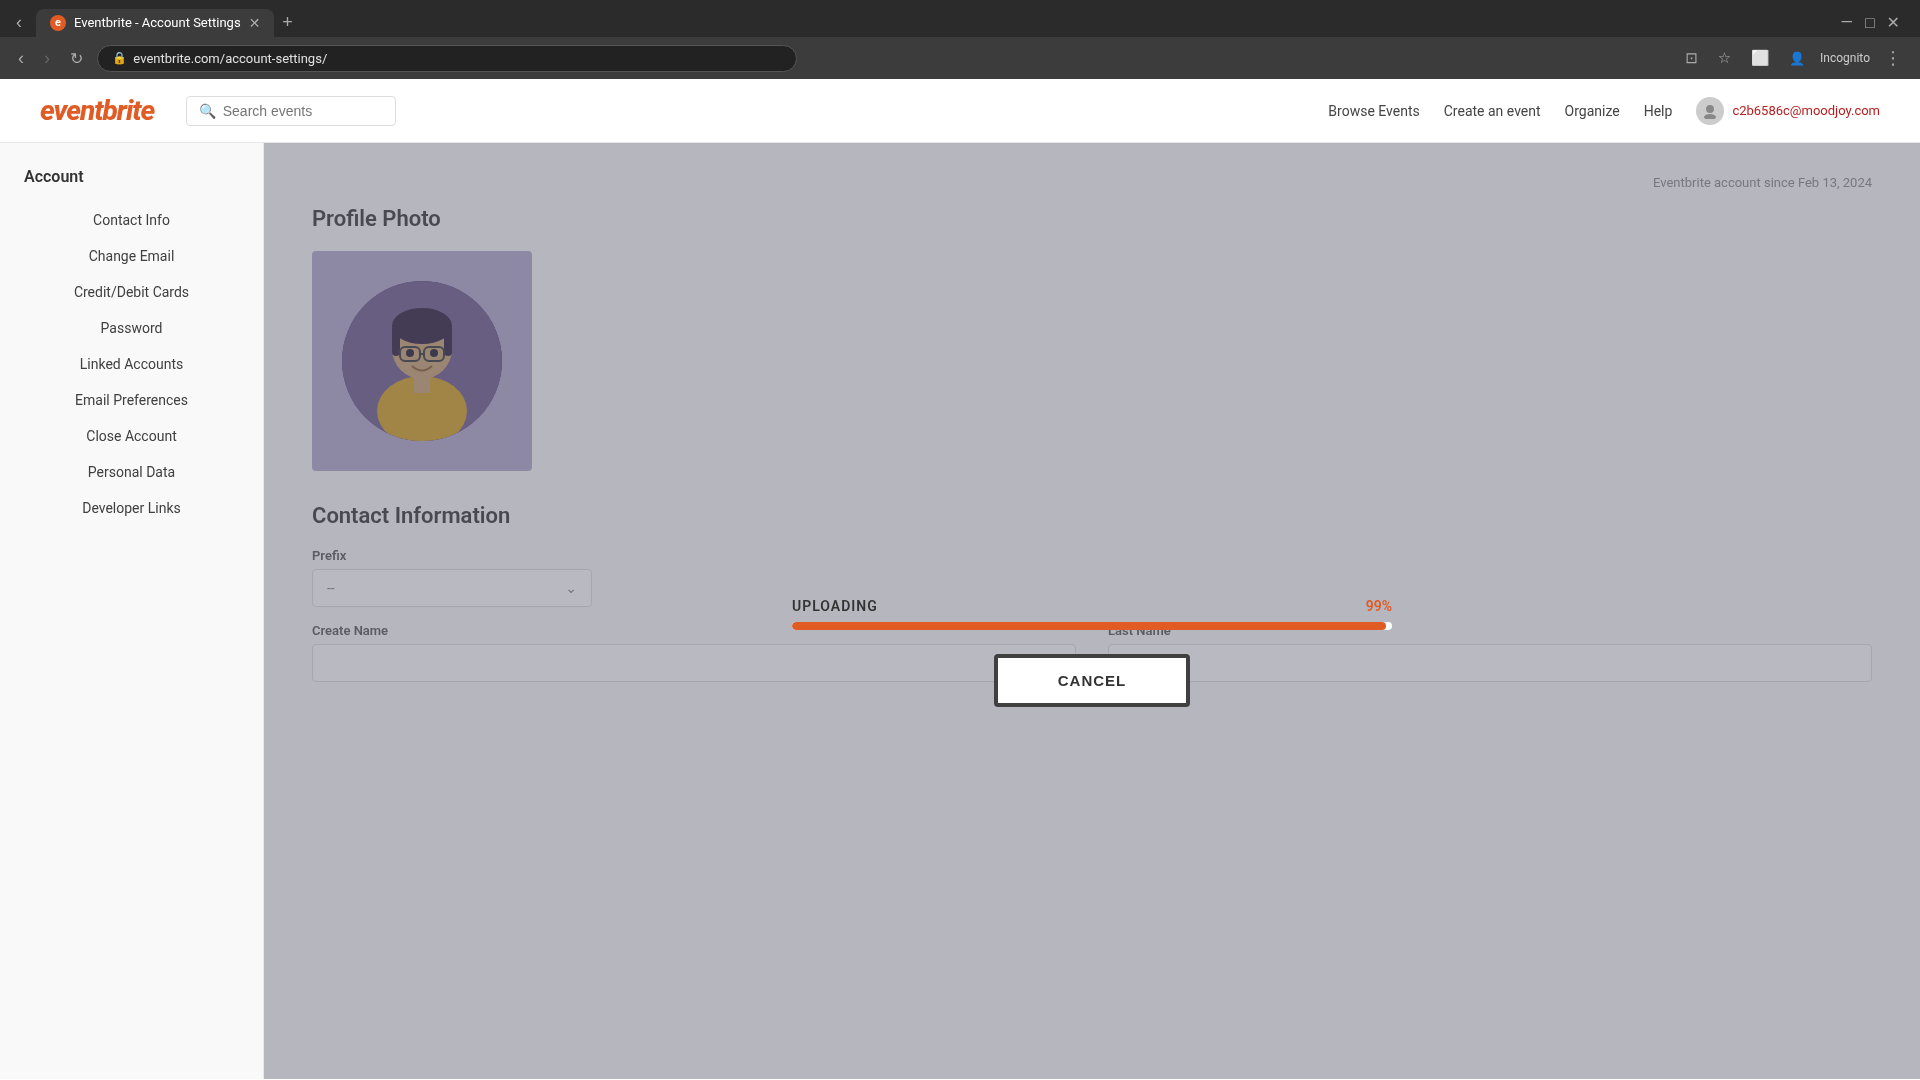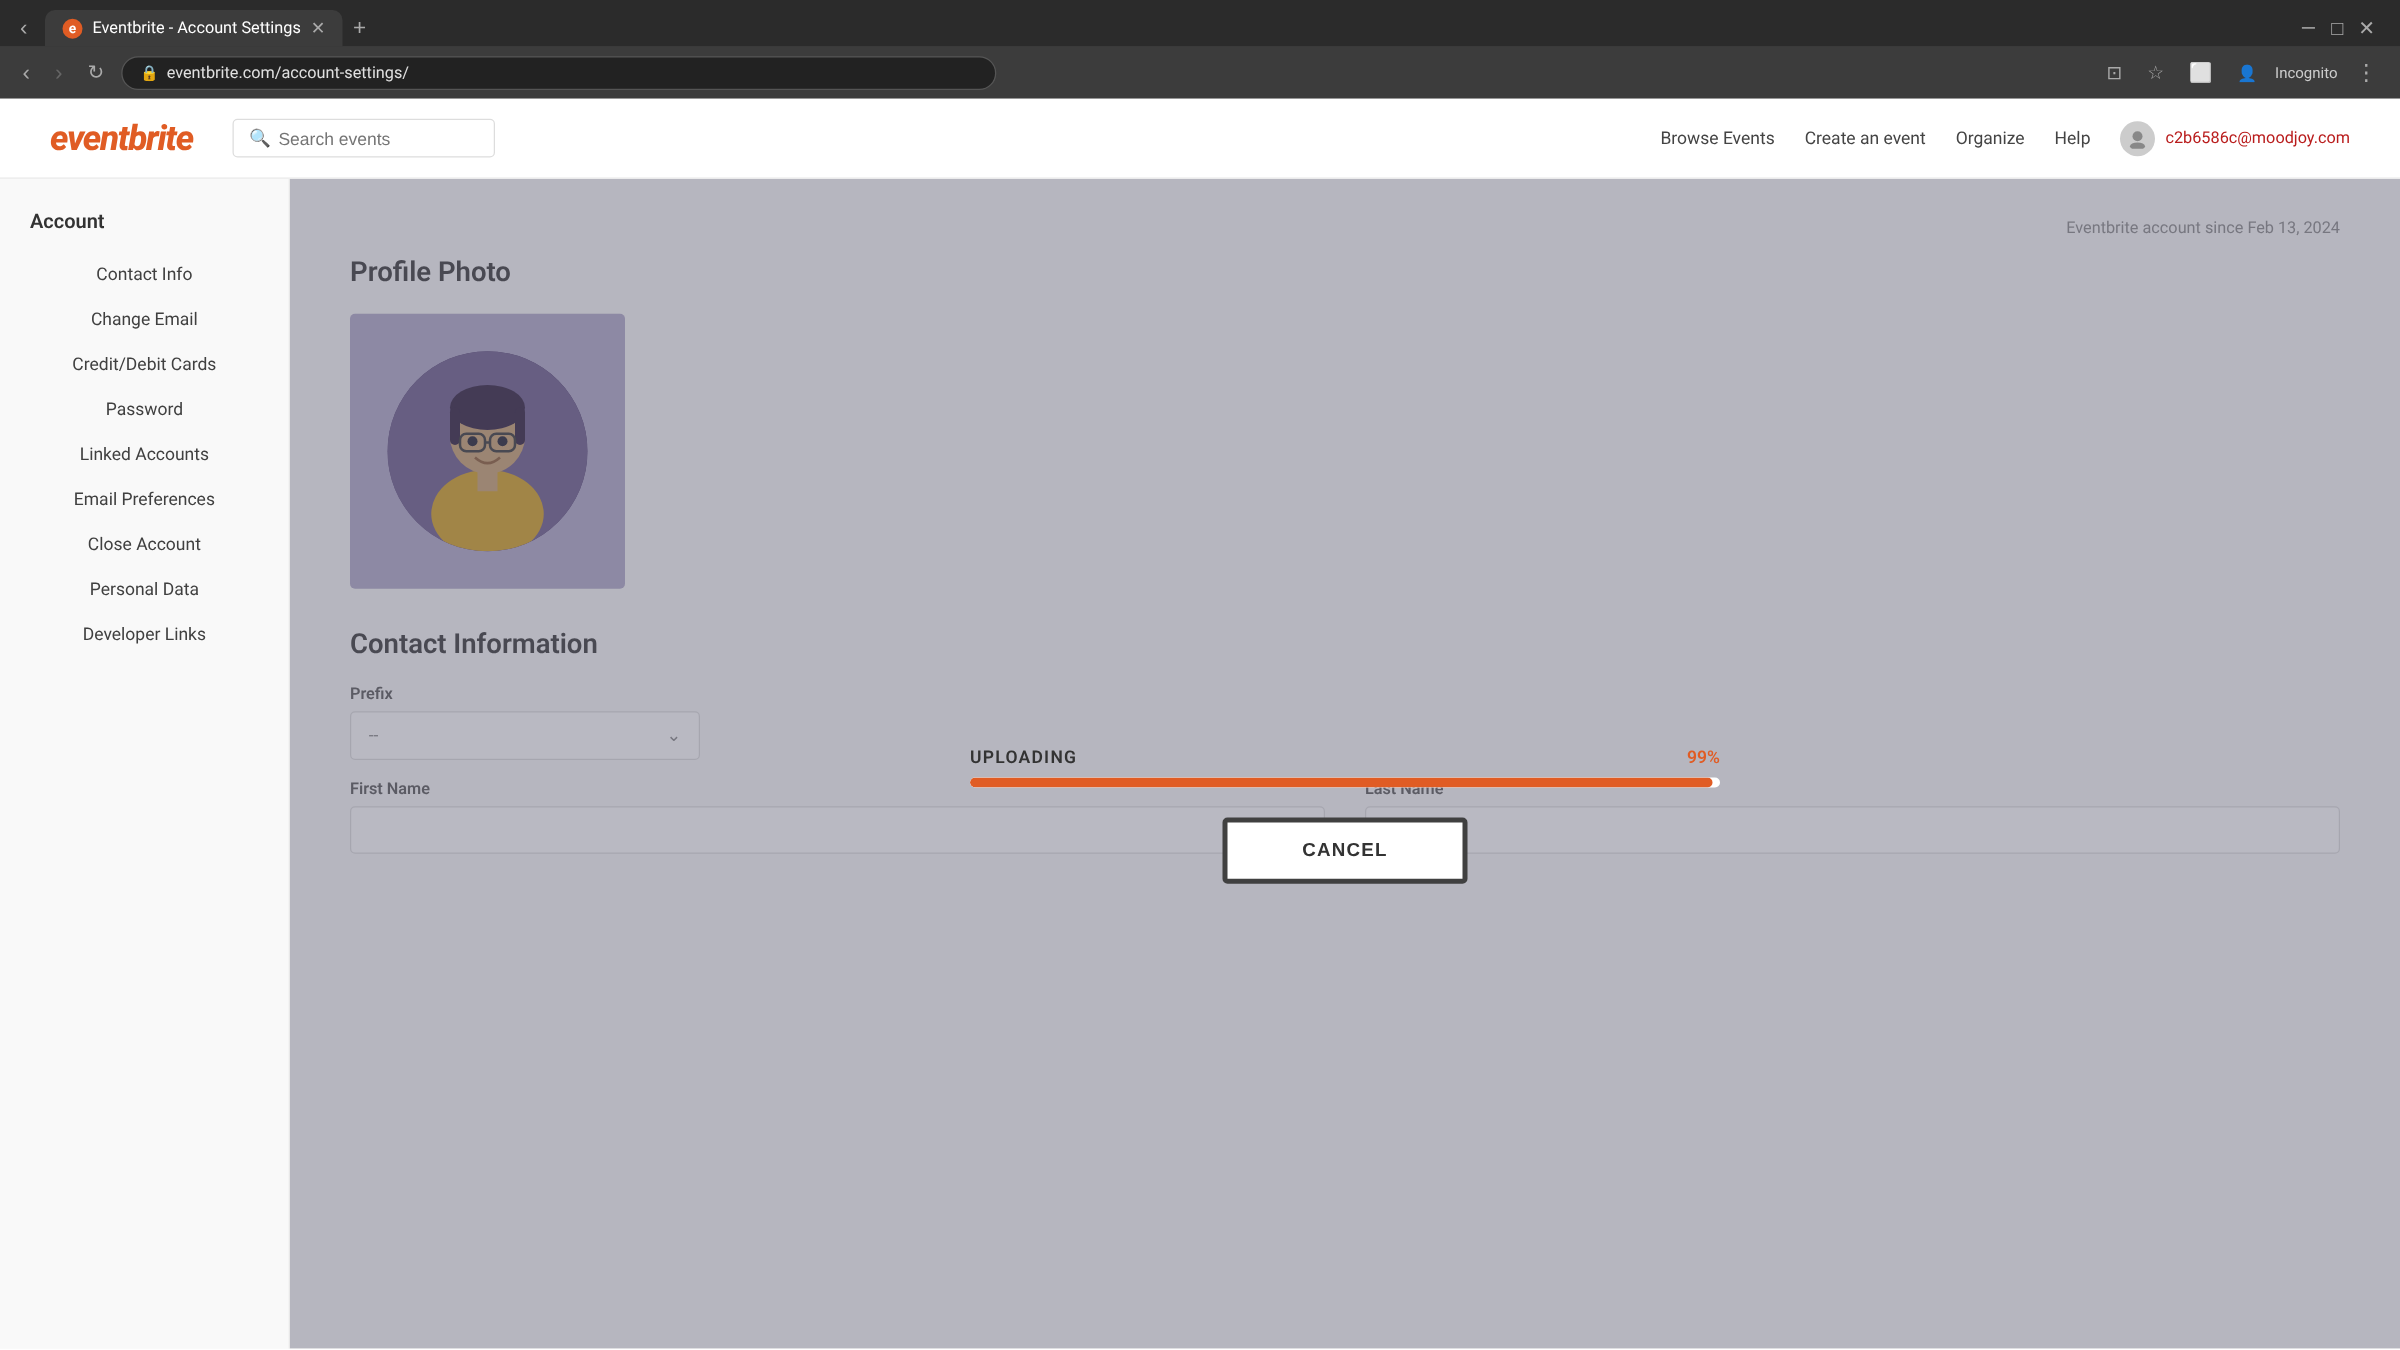--- a/index.html
+++ b/index.html
@@ -32,21 +32,21 @@
     .eb-search input { border: none; outline: none; font-size: 14px; color: #666; background: transparent; width: 160px; }
     .eb-nav { display: flex; gap: 24px; margin-left: auto; align-items: center; }
     .eb-nav a { color: #444; font-size: 14px; text-decoration: none; cursor: pointer; }
     .eb-user { display: flex; align-items: center; gap: 8px; color: #b91c1c; font-size: 13px; cursor: pointer; }
     .eb-user-icon { width: 28px; height: 28px; border-radius: 50%; background: #ccc; display: flex; align-items: center; justify-content: center; }
 
     
     .main-content { display: flex; flex: 1; overflow: hidden; }
 
     
-    .sidebar { width: 232px; padding: 24px 0; background: #f9f9f9; border-right: 1px solid #e8e8e8; }
+    .sidebar { width: 264px; padding: 24px 0; background: #f9f9f9; border-right: 1px solid #e8e8e8; }
     .sidebar-header { padding: 0 24px 16px; font-size: 16px; font-weight: 600; color: #333; }
     .sidebar-item { padding: 10px 24px; font-size: 14px; color: #404040; cursor: pointer; text-align: center; }
 
     
     .content-area { flex: 1; padding: 32px 48px; overflow-y: auto; position: relative; }
 
     
     .upload-overlay { position: absolute; top: 0; left: 0; right: 0; bottom: 0; background: rgba(100, 100, 120, 0.45); z-index: 10; display: flex; flex-direction: column; align-items: center; justify-content: center; padding-top: 83px; }
     .upload-progress-container { width: 600px; }
     .upload-label-row { display: flex; justify-content: space-between; align-items: center; margin-bottom: 8px; }
@@ -212,21 +212,21 @@
           <div class="form-group" style="max-width:280px;">
             <label class="form-label">Prefix</label>
             <div class="form-select">
               <span>--</span>
               <span style="color:#888;">⌄</span>
             </div>
           </div>
         </div>
         <div class="form-row">
           <div class="form-group">
-            <label class="form-label">First Name</label>
+            <label class="form-label">Create Name</label>
             <input type="text" class="form-input" style="">
           </div>
           <div class="form-group">
             <label class="form-label">Last Name</label>
             <input type="text" class="form-input" style="">
           </div>
         </div>
       </div>
     </div>
   </div>

